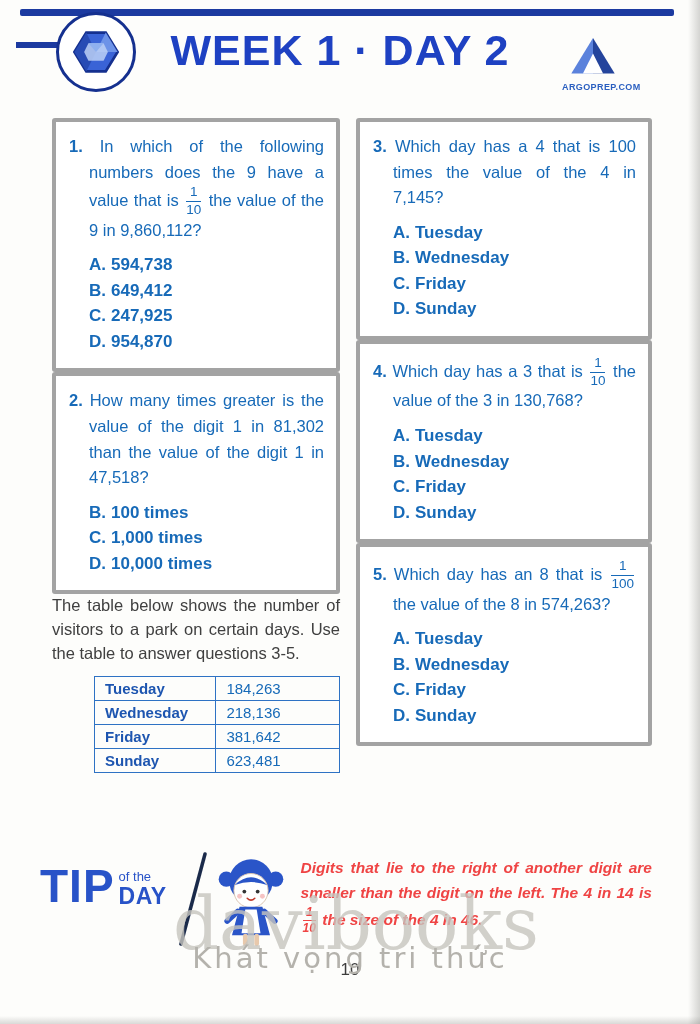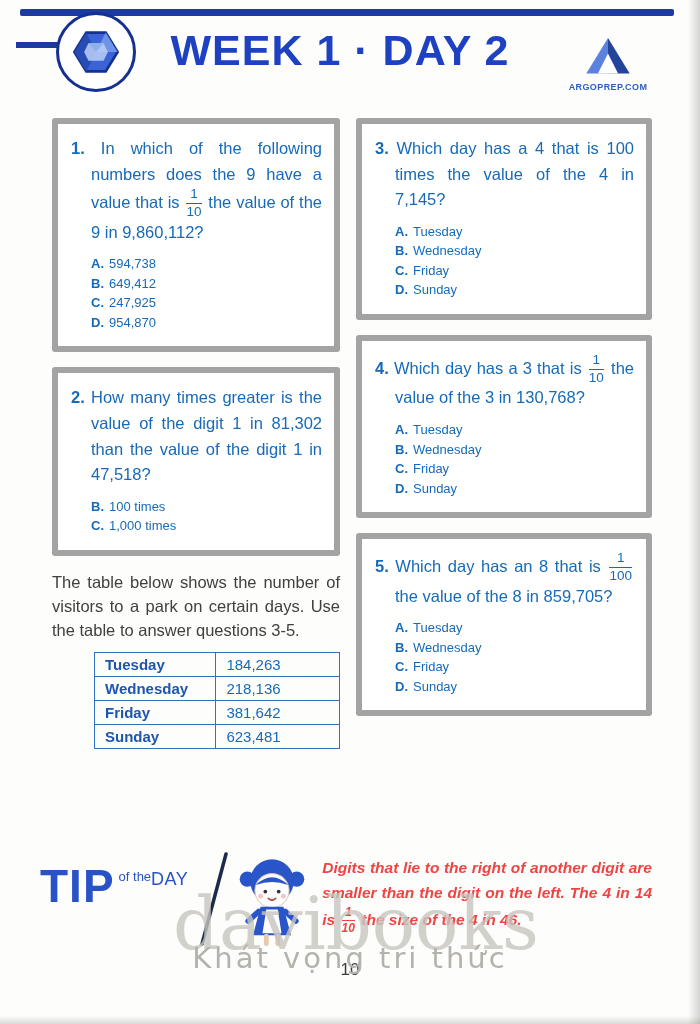--- a/index.html
+++ b/index.html
@@ -19,41 +19,41 @@
   .logo-circle {
     position:absolute; left:56px; top:12px; width:74px; height:74px;
     border:3px solid #15308f; border-radius:50%; background:#fff;
     display:flex; align-items:center; justify-content:center;
   }
   .title {
     position:absolute; left:120px; right:140px; top:26px; margin:0;
     text-align:center; font-size:43px; font-weight:bold; letter-spacing:1px;
     color:#1e41c2;
   }
-  .brand { position:absolute; right:46px; top:34px; width:92px; text-align:center; }
+  .brand { position:absolute; right:46px; top:34px; width:92px; }
   .brand-text { font-size:9px; font-weight:bold; color:#2a5fc0; letter-spacing:.4px; margin-top:2px; }
 
   
   .content { position:absolute; top:118px; left:52px; right:48px; display:flex; gap:16px; }
   .col { display:flex; flex-direction:column; }
   .col-left { width:288px; flex:none; }
   .col-right { flex:1; }
 
   .qbox {
-    border:6px solid #a3a3a3; border-radius:3px;
-    padding:12px 12px 14px 13px; margin-bottom:15px;
+    border:4px solid #a3a3a3; border-radius:3px;
+    padding:12px 12px 14px 13px; margin-bottom:0;
     color:#176ab8; background:#fff;
   }
   .qtext {
     margin:0; font-size:16.5px; line-height:1.55; text-align:justify;
     padding-left:20px; text-indent:-20px;
   }
   .qnum { font-weight:bold; }
   .options { margin-top:9px; margin-left:20px; }
-  .option { font-size:13px; line-height:1.5; }
+  .option { font-size:17px; line-height:1.5;font-weight:bold; }
   .option b { margin-right:5px; }
 
   .frac {
     display:inline-block; vertical-align:middle; text-align:center;
     font-size:0.82em; line-height:1.1; margin:0 2px; text-indent:0;
   }
   .frac .fnum { display:block; border-bottom:1.5px solid currentColor; padding:0 3px 1px; }
   .frac .fden { display:block; padding-top:1px; }
 
   .intro {
@@ -62,23 +62,23 @@
   }
   .vtable { border-collapse:collapse; margin-left:42px; }
   .vtable td { border:1.8px solid #2e72c4; font-size:15px; padding:3px 10px; color:#176ab8; }
   .vtable td.day { font-weight:bold; color:#1d55b0; width:90px; }
   .vtable td.val { width:92px; }
 
   
   .tip-row { position:absolute; left:40px; right:48px; top:852px; display:flex; align-items:flex-start; }
   .tip-logo { flex:none; display:flex; align-items:flex-start; margin-top:14px; }
   .tip-word { font-size:46px; font-weight:bold; color:#2853c8; letter-spacing:1px; line-height:0.9; }
-  .tip-side { display:flex; margin-left:4px; margin-top:4px; color:#2853c8; }
+  .tip-side { display:flex; flex-direction:column; margin-left:4px; margin-top:4px; color:#2853c8; }
   .of-the { font-size:13px; line-height:1.1; }
-  .day-word { font-size:18px; font-weight:normal; line-height:1.05; letter-spacing:.5px; }
+  .day-word { font-size:23px; font-weight:bold; line-height:1.05; letter-spacing:.5px; }
   .tip-slash { flex:none; margin:0 2px 0 8px; }
   .tip-char { flex:none; margin-right:8px; }
   .tip-text {
     flex:1; margin:4px 0 10px 4px; color:#ef4444; font-style:italic; font-weight:bold;
     font-size:15.5px; line-height:1.6; text-align:justify;
   }
   .tip-text .frac { font-size:0.78em; }
 
   
   .watermark-main {
@@ -145,20 +145,21 @@
       </section>
 
       <section class="qbox">
         <p class="qtext">
           <span class="qnum">2.</span>
           <span>How many times greater is the value of the digit 1 in 81,302 than the value of the digit 1 in 47,518?</span>
         </p>
         <div class="options">
           <div class="option"><b>B.</b><span>100 times</span></div>
           <div class="option"><b>C.</b><span>1,000 times</span></div>
+          <div class="option"><b>D.</b><span>10,000 times</span></div>
         </div>
       </section>
 
       <p class="intro">The table below shows the number of visitors to a park on certain days. Use the table to answer questions 3-5.</p>
 
       <table class="vtable">
         <tbody>
           <tr>
             <td class="day">Tuesday</td>
             <td class="val">184,263</td>
@@ -208,21 +209,21 @@
           <div class="option"><b>C.</b><span>Friday</span></div>
           <div class="option"><b>D.</b><span>Sunday</span></div>
         </div>
       </section>
 
       <section class="qbox">
         <p class="qtext">
           <span class="qnum">5.</span>
           <span>Which day has an 8 that is</span>
           <span class="frac"><span class="fnum">1</span><span class="fden">100</span></span>
-          <span>the value of the 8 in 859,705?</span>
+          <span>the value of the 8 in 574,263?</span>
         </p>
         <div class="options">
           <div class="option"><b>A.</b><span>Tuesday</span></div>
           <div class="option"><b>B.</b><span>Wednesday</span></div>
           <div class="option"><b>C.</b><span>Friday</span></div>
           <div class="option"><b>D.</b><span>Sunday</span></div>
         </div>
       </section>
 
     </div>

